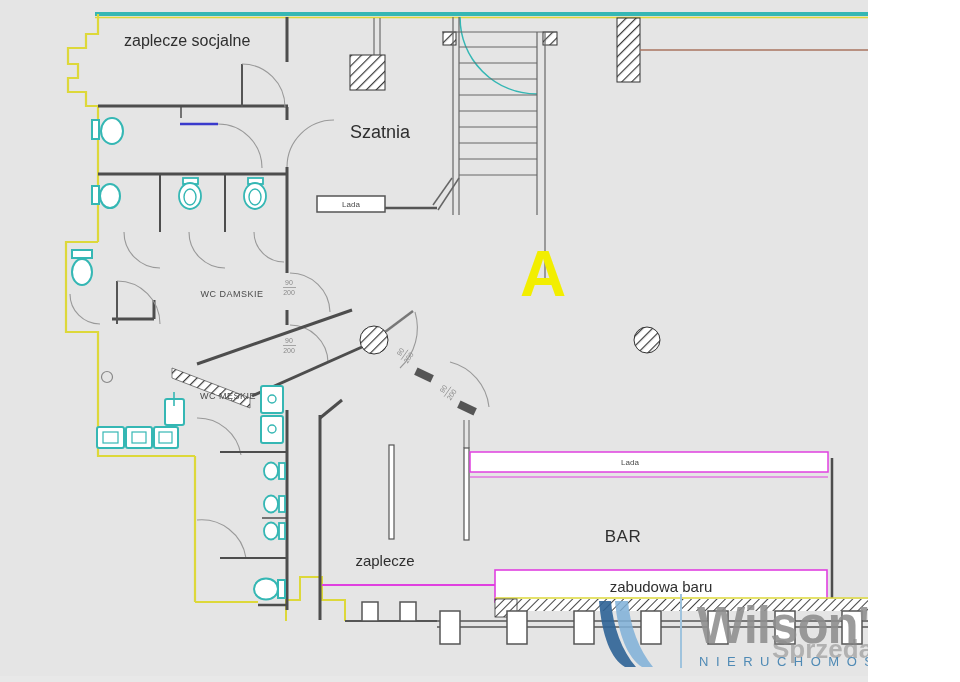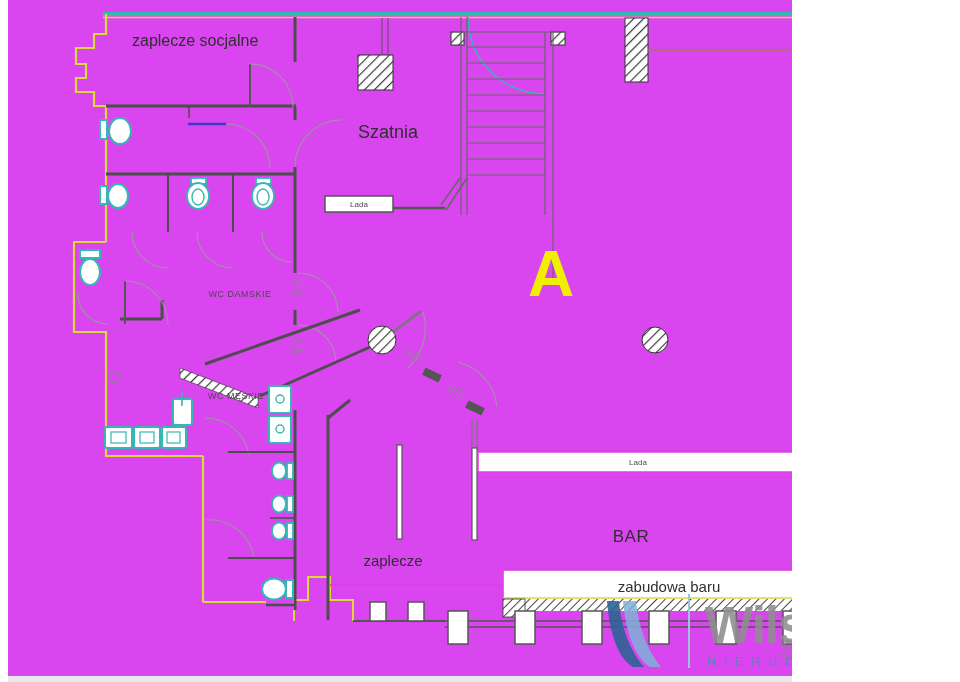--- a/index.html
+++ b/index.html
@@ -1,17 +1,17 @@
 <!DOCTYPE html>
 <html><head>
 <meta charset="utf-8">
 <style>
   html,body{margin:0;padding:0;background:#ffffff;}
-  .stage{position:relative;width:784px;height:682px;background:#d946ef;overflow:hidden;
-         font-family:"Liberation Sans", sans-serif;margin-left:8px;}
+  .stage{position:relative;width:868px;height:682px;background:#e5e5e5;overflow:hidden;
+         font-family:"Liberation Sans", sans-serif;}
   svg{position:absolute;left:0;top:0;}
   svg text{font-family:"Liberation Sans", sans-serif;}
   .room-label{fill:#2f2f2f;}
   .tiny-label{fill:#4a4a4a;}
   .dim-label{fill:#8a8a8a;font-size:7px;}
 </style>
 </head>
 <body>
 
 <div class="stage">

